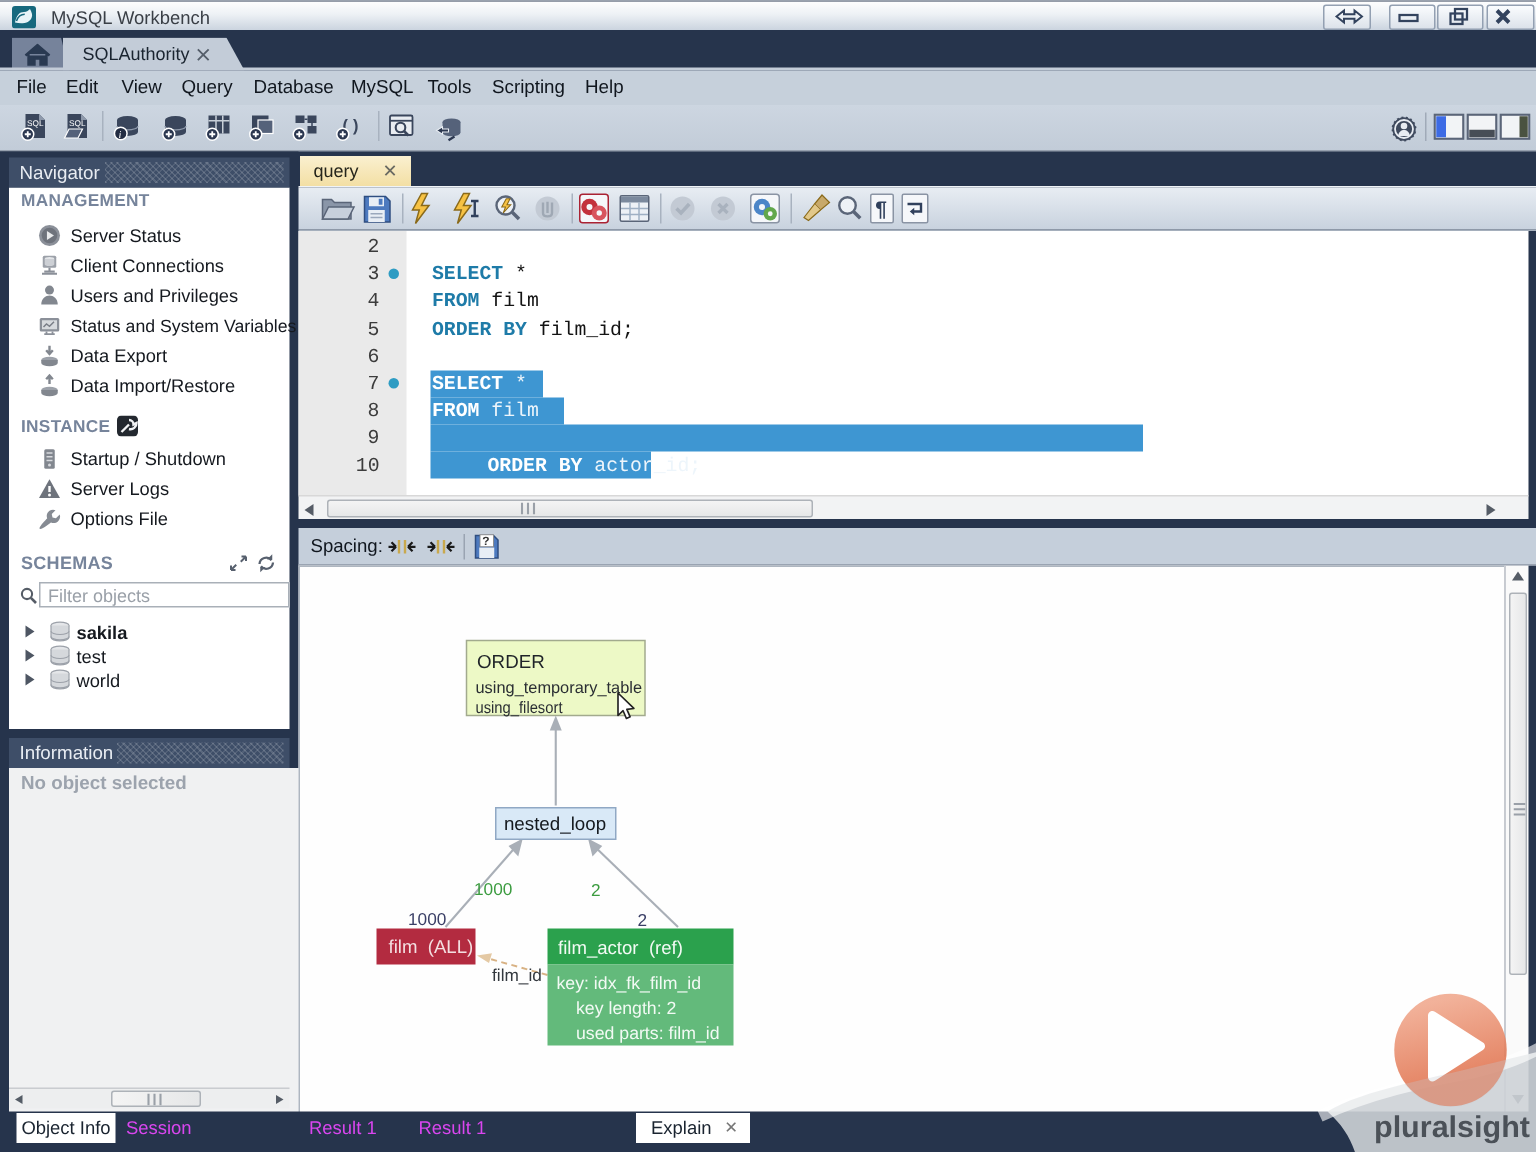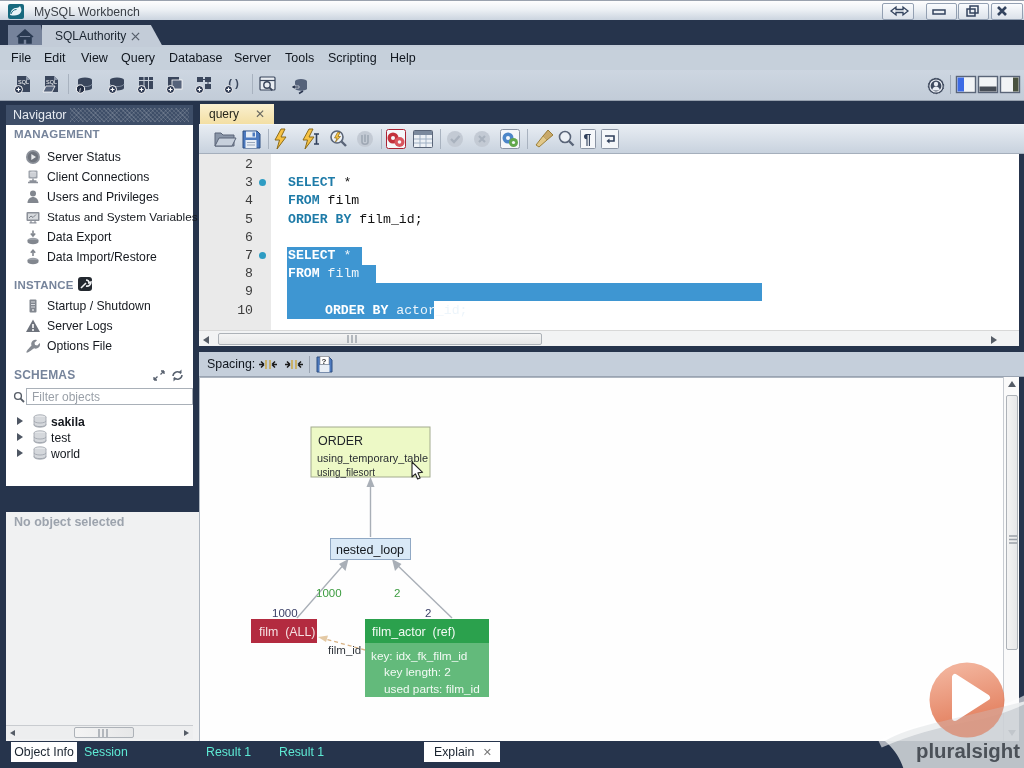--- a/index.html
+++ b/index.html
@@ -51,21 +51,21 @@
 .sel .kw{color:#FFFFFF;}
 .sel{color:#EDF5FB;}
 #edhscroll{left:199px;top:330px;width:820px;height:16px;background:#F2F3F4;border-top:1px solid #D8D8D8;box-sizing:border-box;}
 
 #spacingbar{left:199px;top:352px;width:825px;height:25px;background:#C5CFDB;border-bottom:1px solid #9AA4B2;box-sizing:border-box;}
 #spacingbar .cap{position:absolute;left:8px;top:5px;font-size:12.4px;color:#10161E;}
 #canvas{left:199px;top:377px;width:804px;height:365px;background:#FEFEFE;border-top:1px solid #AEB6C0;border-left:1px solid #AEB6C0;box-sizing:border-box;}
 #expvscroll{left:1003px;top:377px;width:16px;height:365px;background:#FAFAFA;border-left:1px solid #C8CCD2;box-sizing:border-box;}
 
 #bottombar{left:0;top:741px;width:1024px;height:27px;background:#26344C;}
-.btab{position:absolute;top:1px;height:20px;font-size:12.3px;color:#5eead4;}
+.btab{position:absolute;top:1px;height:20px;font-size:12.3px;color:#d946ef;}
 .btab.active{background:#FFFFFF;color:#1A2430;}
 
 #wm{left:800px;top:598px;width:224px;height:170px;pointer-events:none;}
 </style>
 </head>
 <body>
 
 <div class="abs" id="title">
   <svg class="abs" style="left:8px;top:3px" width="16" height="15" viewBox="0 0 16 15">
     <rect x="0" y="0" width="16" height="15" rx="2" fill="#17697E"></rect>
@@ -99,21 +99,21 @@
   </svg>
   <div class="abs line"></div>
 </div>
 
 <div class="abs" id="menubar">
   <span style="left:11px">File</span>
   <span style="left:44px">Edit</span>
   <span style="left:81px">View</span>
   <span style="left:121px">Query</span>
   <span style="left:169px">Database</span>
-  <span style="left:234px">Server</span>
+  <span style="left:234px">MySQL</span>
   <span style="left:285px">Tools</span>
   <span style="left:328px">Scripting</span>
   <span style="left:390px">Help</span>
 </div>
 
 <div class="abs" id="toolbar">
 <svg class="abs" style="left:0;top:0" width="1024" height="30" viewBox="0 0 1024 30">
   <g fill="#333F55" stroke="none">
 
     <g transform="translate(14,6)">
@@ -314,20 +314,24 @@
           <ellipse cx="8" cy="3" rx="6" ry="2.2" fill="#E4E6E9" stroke="#9CA1A9" stroke-width=".8"></ellipse>
           <path d="M2,3 v8 a6,2.2 0 0 0 12,0 v-8" fill="#D5D8DC" stroke="#9CA1A9" stroke-width=".8"></path>
           <path d="M2,6.8 a6,2.2 0 0 0 12,0 M2,10.4 a6,2.2 0 0 0 12,0" stroke="#9CA1A9" stroke-width=".8" fill="none"></path>
         </svg>
     <span class="navitem" style="left:45px;top:322px;">world</span>
   </path></div>
   <div class="abs panelhdr" style="top:4px">
       <span class="cap">Navigator</span>
       <span class="hatch" style="left:64px"></span>
     </div>
+  <div class="abs panelhdr" style="top:391px">
+      <span class="cap">Information</span>
+      <span class="hatch" style="left:72px"></span>
+    </div>
   <div class="abs" id="infopanel">
       <span class="msg">No object selected</span>
     </div>
   <div class="abs" style="left:6px;top:624px;width:187px;height:14px;background:#EDEEEF;border-top:1px solid #C9CCD0;box-sizing:border-box;">
     <div class="arr" style="left:4px;top:4px;border-right:5px solid #555C66;border-top:3.5px solid transparent;border-bottom:3.5px solid transparent;"></div>
     <div class="arr" style="right:4px;top:4px;border-left:5px solid #555C66;border-top:3.5px solid transparent;border-bottom:3.5px solid transparent;"></div>
     <div class="sb-thumb" style="left:68px;top:1px;width:60px;height:11px;"></div>
     <svg class="abs" style="left:92px;top:3px" width="12" height="8" viewBox="0 0 12 8">
         <path d="M1,0 v8 M5,0 v8 M9,0 v8" stroke="#9AA0A8" stroke-width="1.4"></path>
       </svg>

